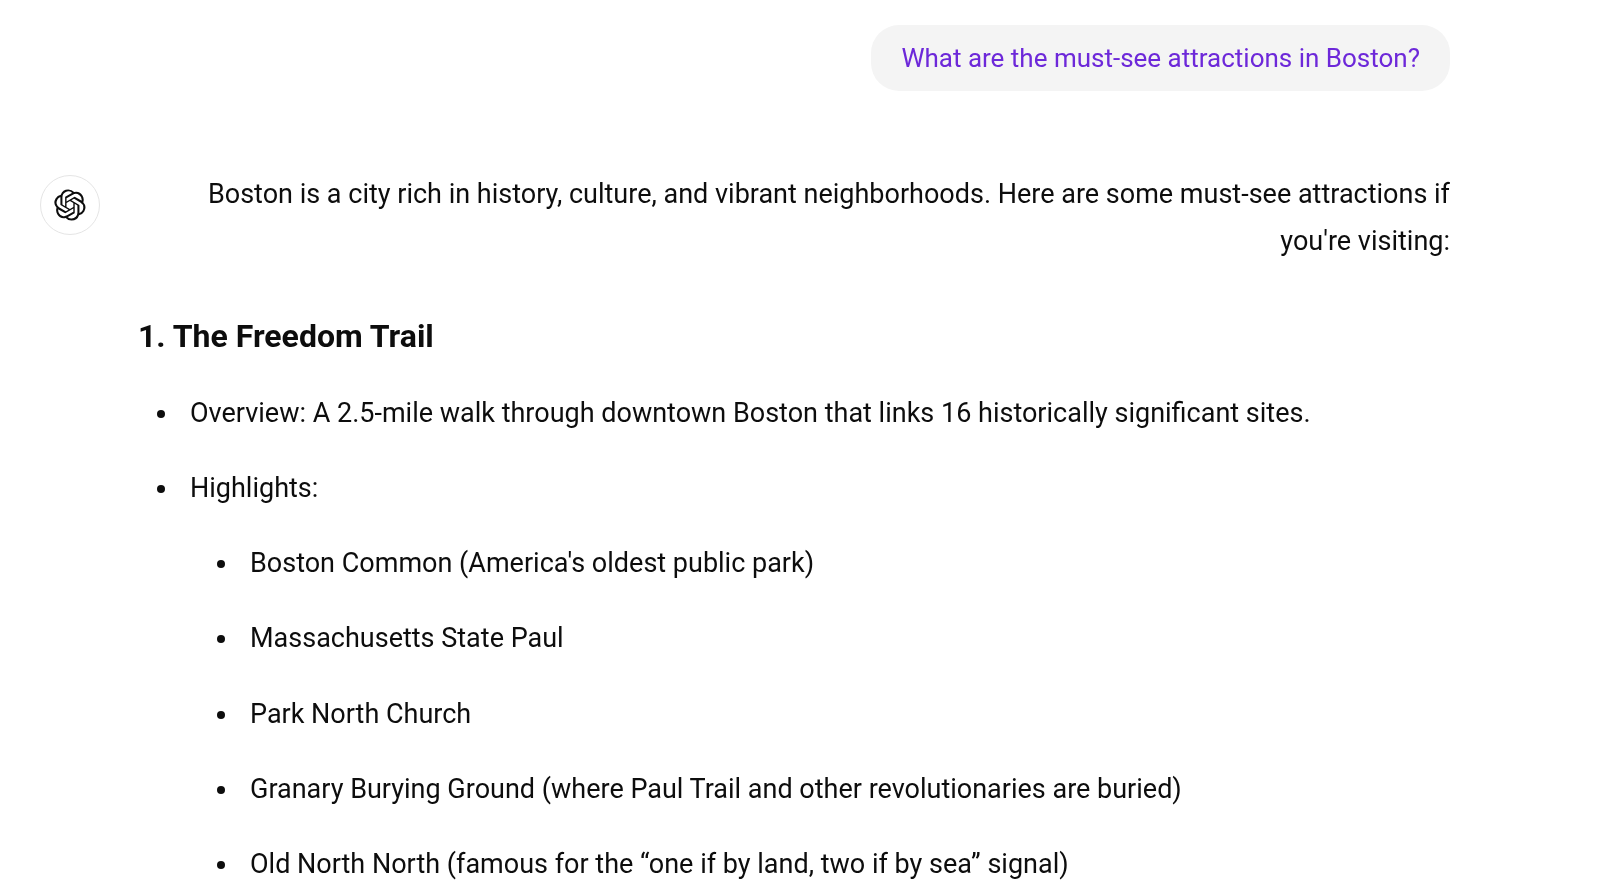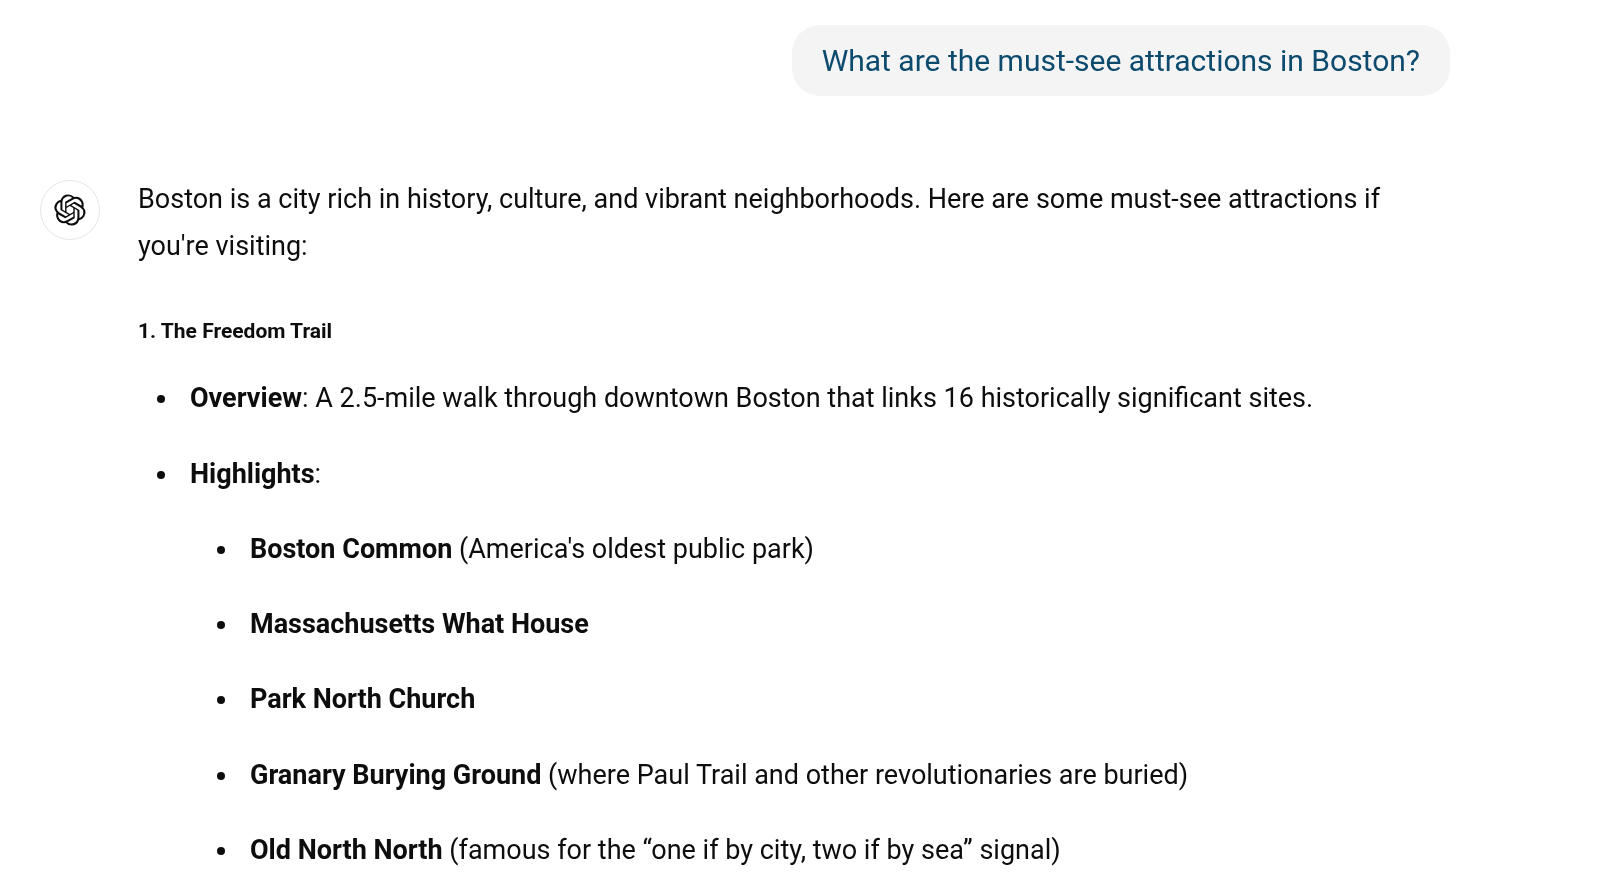--- a/index.html
+++ b/index.html
@@ -19,22 +19,22 @@
     .user-message-row {
       display: flex;
       justify-content: flex-end;
       margin-bottom: 80px;
       margin-top: 5px;
     }
     .user-bubble {
       background: #f4f4f4;
       border-radius: 28px;
       padding: 18px 30px;
-      font-size: 30px;
-      color: #0c4a6e;
+      font-size: 26px;
+      color: #6d28d9;
       max-width: 900px;
     }
     .assistant-row {
       display: flex;
       align-items: flex-start;
       gap: 38px;
     }
     .avatar-circle {
       width: 60px;
       height: 60px;
@@ -51,23 +51,24 @@
       height: 32px;
     }
     .assistant-content {
       flex: 1;
       font-size: 27px;
       line-height: 1.75;
       color: #0d0d0d;
     }
     .intro-paragraph {
       margin-bottom: 42px;
+      text-align: right;
     }
     .section-heading {
-      font-size: 21px;
+      font-size: 32px;
       font-weight: 700;
       margin-bottom: 26px;
     }
     ul.outer-list {
       list-style: disc;
       padding-left: 42px;
     }
     ul.outer-list > li {
       margin-bottom: 28px;
       padding-left: 10px;
@@ -75,21 +76,21 @@
     ul.inner-list {
       list-style: disc;
       padding-left: 50px;
       margin-top: 28px;
     }
     ul.inner-list > li {
       margin-bottom: 28px;
       padding-left: 10px;
     }
     .bold {
-      font-weight: 700;
+      font-weight: 400;
     }
   </style>
 </head>
 <body>
 
 <div class="user-message-row">
   <div class="user-bubble">
     <span>What are the must-see attractions in Boston?</span>
   </div>
 </div>
@@ -115,28 +116,28 @@
       <li>
         <span class="bold">Overview</span><span>: A 2.5-mile walk through downtown Boston that links 16 historically significant sites.</span>
       </li>
       <li>
         <span class="bold">Highlights</span><span>:</span>
         <ul class="inner-list">
           <li>
             <span class="bold">Boston Common</span><span> (America's oldest public park)</span>
           </li>
           <li>
-            <span class="bold">Massachusetts What House</span><span></span>
+            <span class="bold">Massachusetts State Paul</span><span></span>
           </li>
           <li>
             <span class="bold">Park North Church</span><span></span>
           </li>
           <li>
             <span class="bold">Granary Burying Ground</span><span> (where Paul Trail and other revolutionaries are buried)</span>
           </li>
           <li>
-            <span class="bold">Old North North</span><span> (famous for the “one if by city, two if by sea” signal)</span>
+            <span class="bold">Old North North</span><span> (famous for the “one if by land, two if by sea” signal)</span>
           </li>
         </ul>
       </li>
     </ul>
   </div>
 </div>
 
 </body></html>

